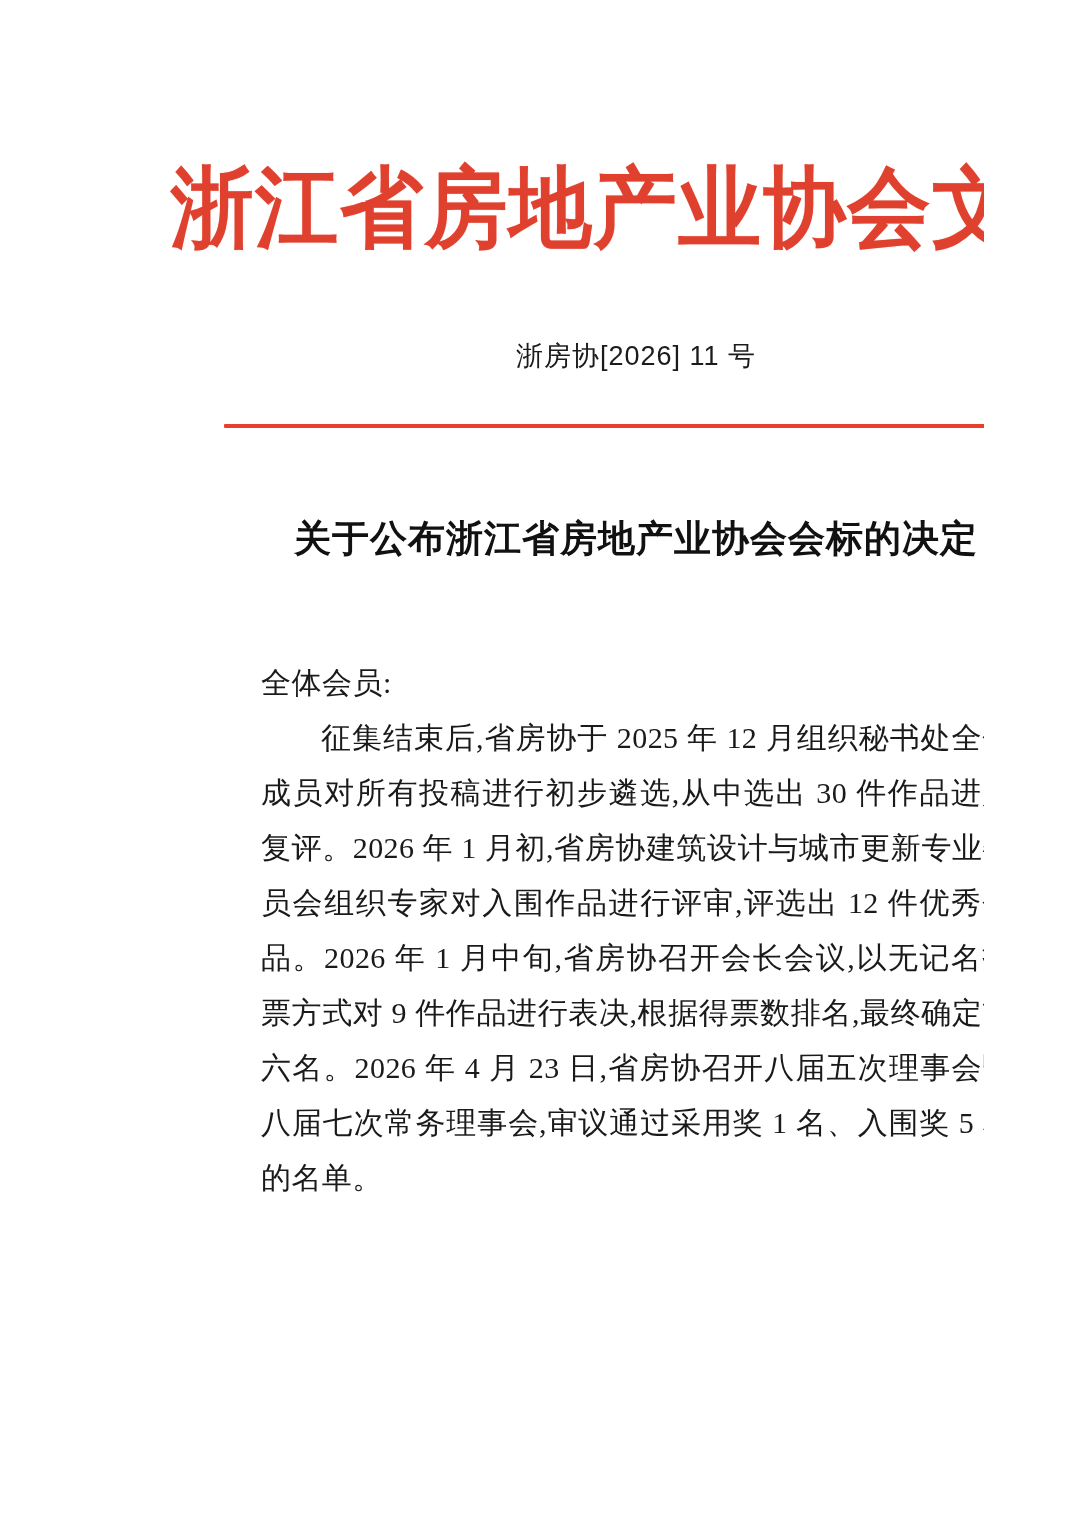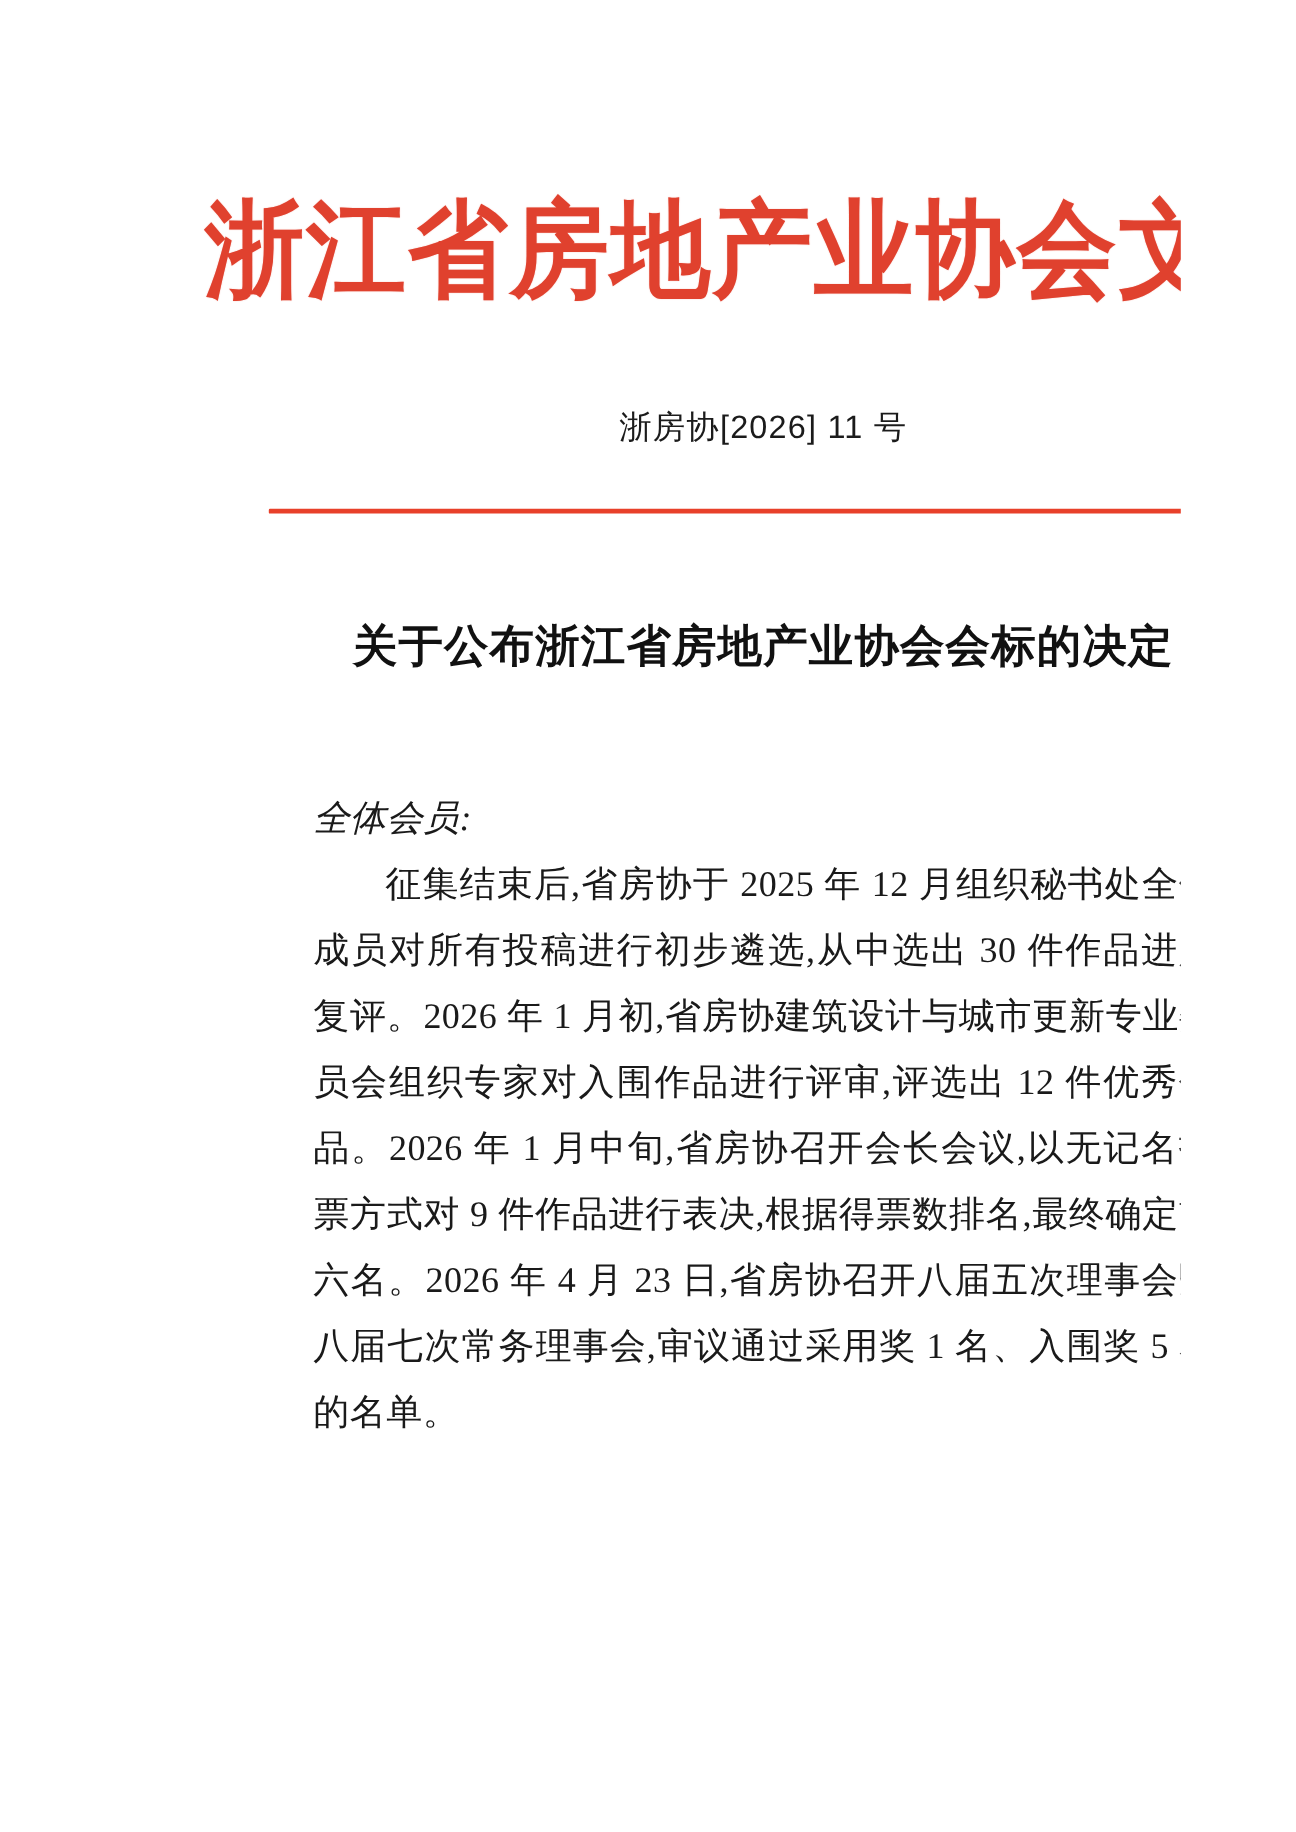--- a/index.html
+++ b/index.html
@@ -88,21 +88,20 @@
     color: #1a1a1a;
     font-family: "Liberation Serif", "DejaVu Serif", serif;
     font-size: 30px;
     line-height: 55px;
   }
 
   .salutation {
     margin: 0 0 0 0;
     text-align: left;
     letter-spacing: 0.5px;
-    font-style: italic;
   }
 
   .body-para {
     margin: 0;
     text-indent: 2em;
     text-align: justify;
     text-justify: inter-ideograph;
     letter-spacing: 0.4px;
   }
 </style>

